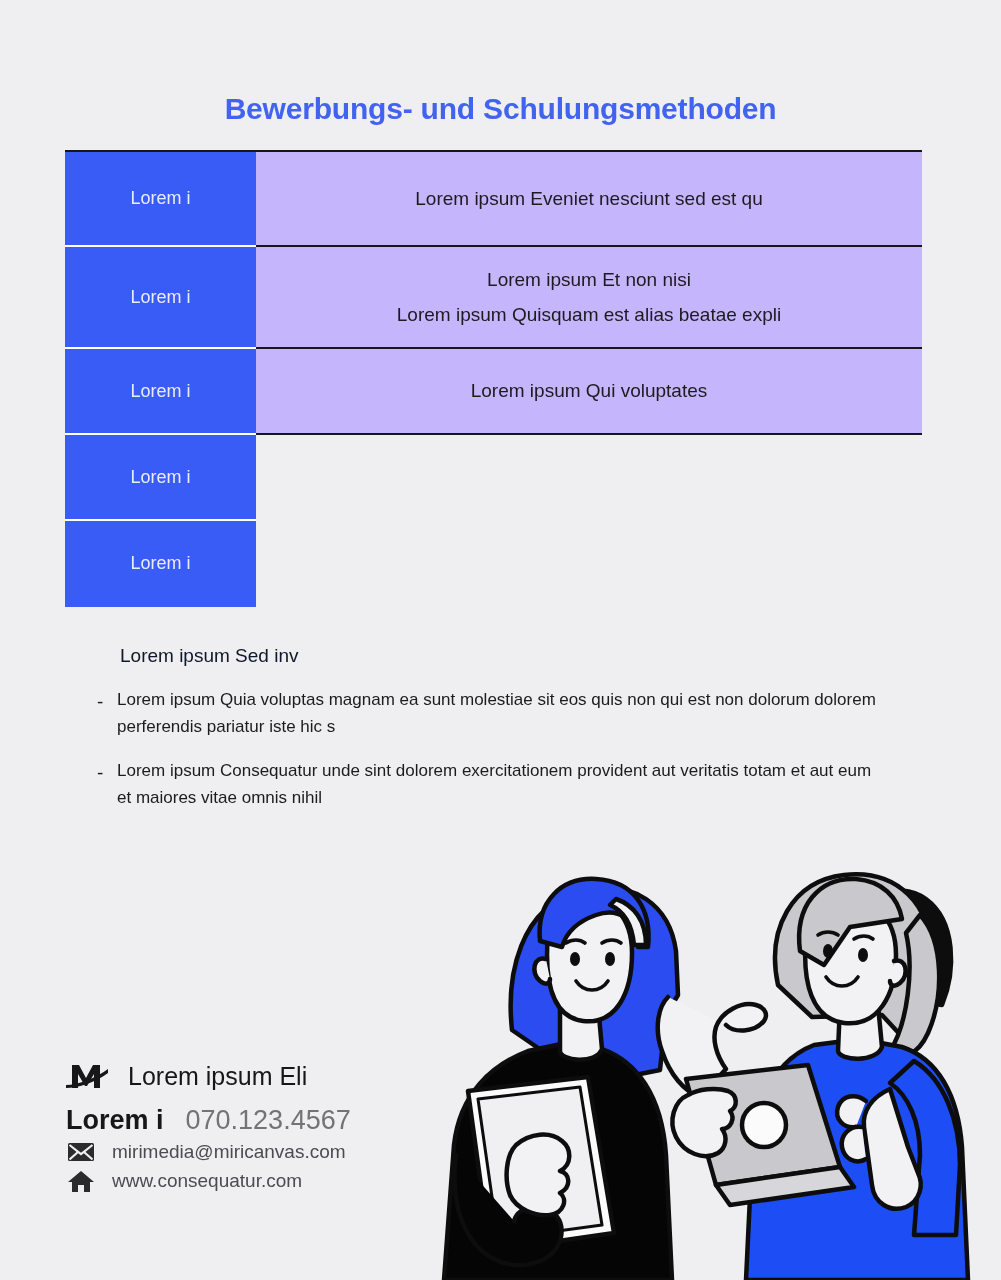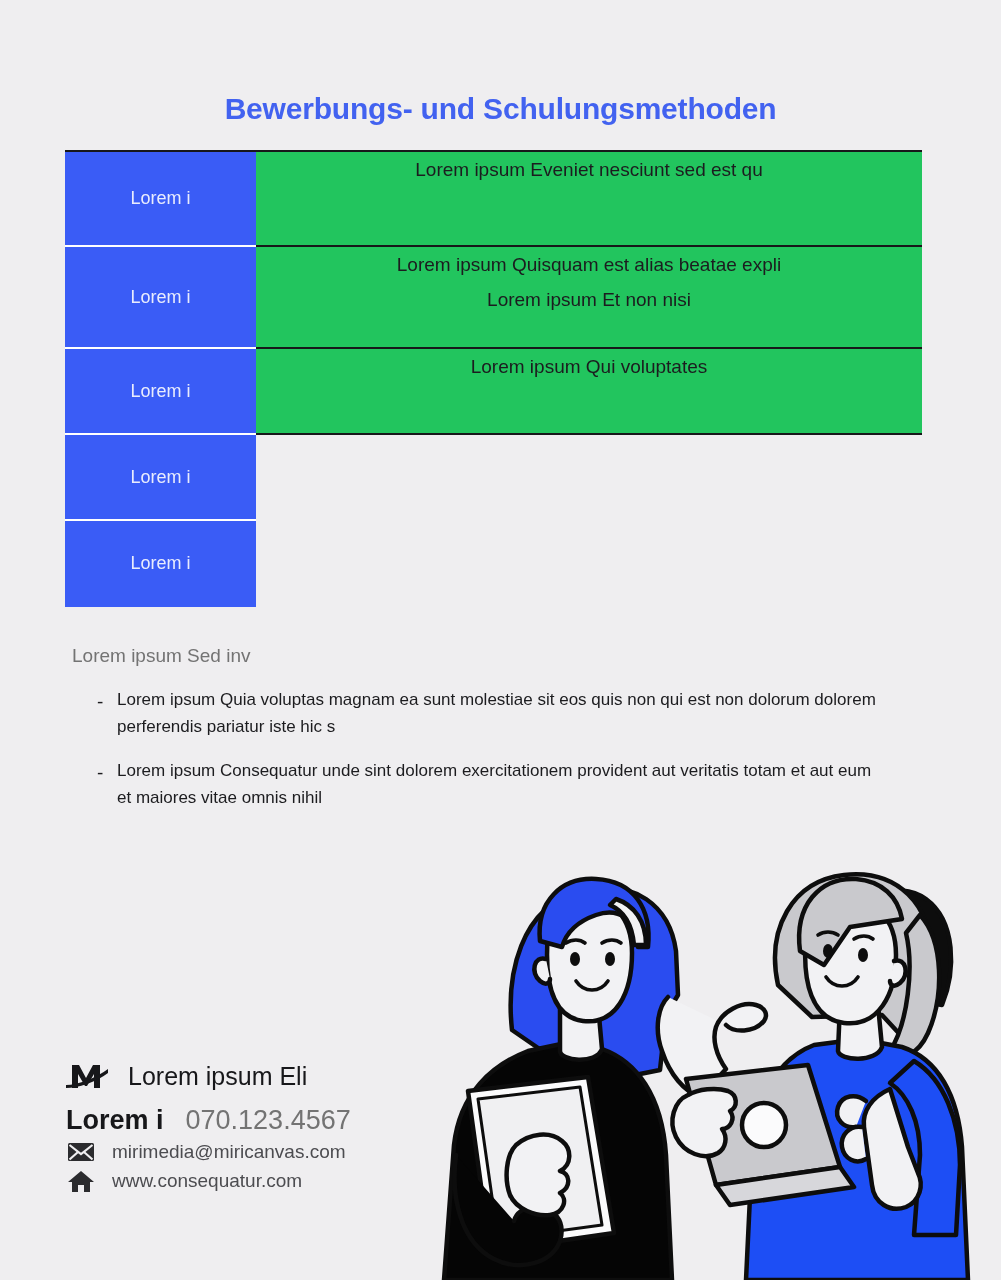--- a/index.html
+++ b/index.html
@@ -58,26 +58,26 @@
     align-items: center;
     justify-content: center;
     border-bottom: 2px solid #ffffff;
     box-sizing: border-box;
   }
   .row:last-child .label-cell {
     border-bottom: 2px solid #3a5cf6;
   }
   .row .value-cell {
     flex: 1 1 auto;
-    background: #22c55e;
+    background: #c4b5fd;
     color: #1c1c1f;
     font-size: 19px;
     line-height: 1.85;
     display: flex;
-    align-items: flex-start;
+    align-items: center;
     justify-content: center;
     text-align: center;
     border-bottom: 2px solid #17171a;
     box-sizing: border-box;
     padding: 0 18px;
   }
   .row-h1 .label-cell, .row-h1 .value-cell { height: 95px; }
   .row-h2 .label-cell, .row-h2 .value-cell { height: 102px; }
   .row-h3 .label-cell, .row-h3 .value-cell { height: 86px; }
   .row-h4 .label-cell, .row-h4 .value-cell { height: 86px; }
@@ -86,23 +86,23 @@
   .value-cell .lines span { display: block; }
 
   
   .body-block {
     position: absolute;
     left: 0;
     top: 643px;
     width: 1001px;
   }
   .intro-line {
-    margin-left: 72px;
+    margin-left: 120px;
     font-size: 19px;
-    color: #737373;
+    color: #0f172a;
     line-height: 1.35;
   }
   .bullet {
     display: flex;
     margin-left: 97px;
     margin-top: 18px;
     max-width: 790px;
   }
   .bullet .dash {
     flex: 0 0 20px;
@@ -200,22 +200,22 @@
         <div class="lines">
           <span>Lorem ipsum Eveniet nesciunt sed est qu</span>
         </div>
       </div>
     </div>
 
     <div class="row row-h2">
       <div class="label-cell">Lorem i</div>
       <div class="value-cell">
         <div class="lines">
+          <span>Lorem ipsum Et non nisi</span>
           <span>Lorem ipsum Quisquam est alias beatae expli</span>
-          <span>Lorem ipsum Et non nisi</span>
         </div>
       </div>
     </div>
 
     <div class="row row-h3">
       <div class="label-cell">Lorem i</div>
       <div class="value-cell">
         <div class="lines">
           <span>Lorem ipsum Qui voluptates</span>
         </div>

